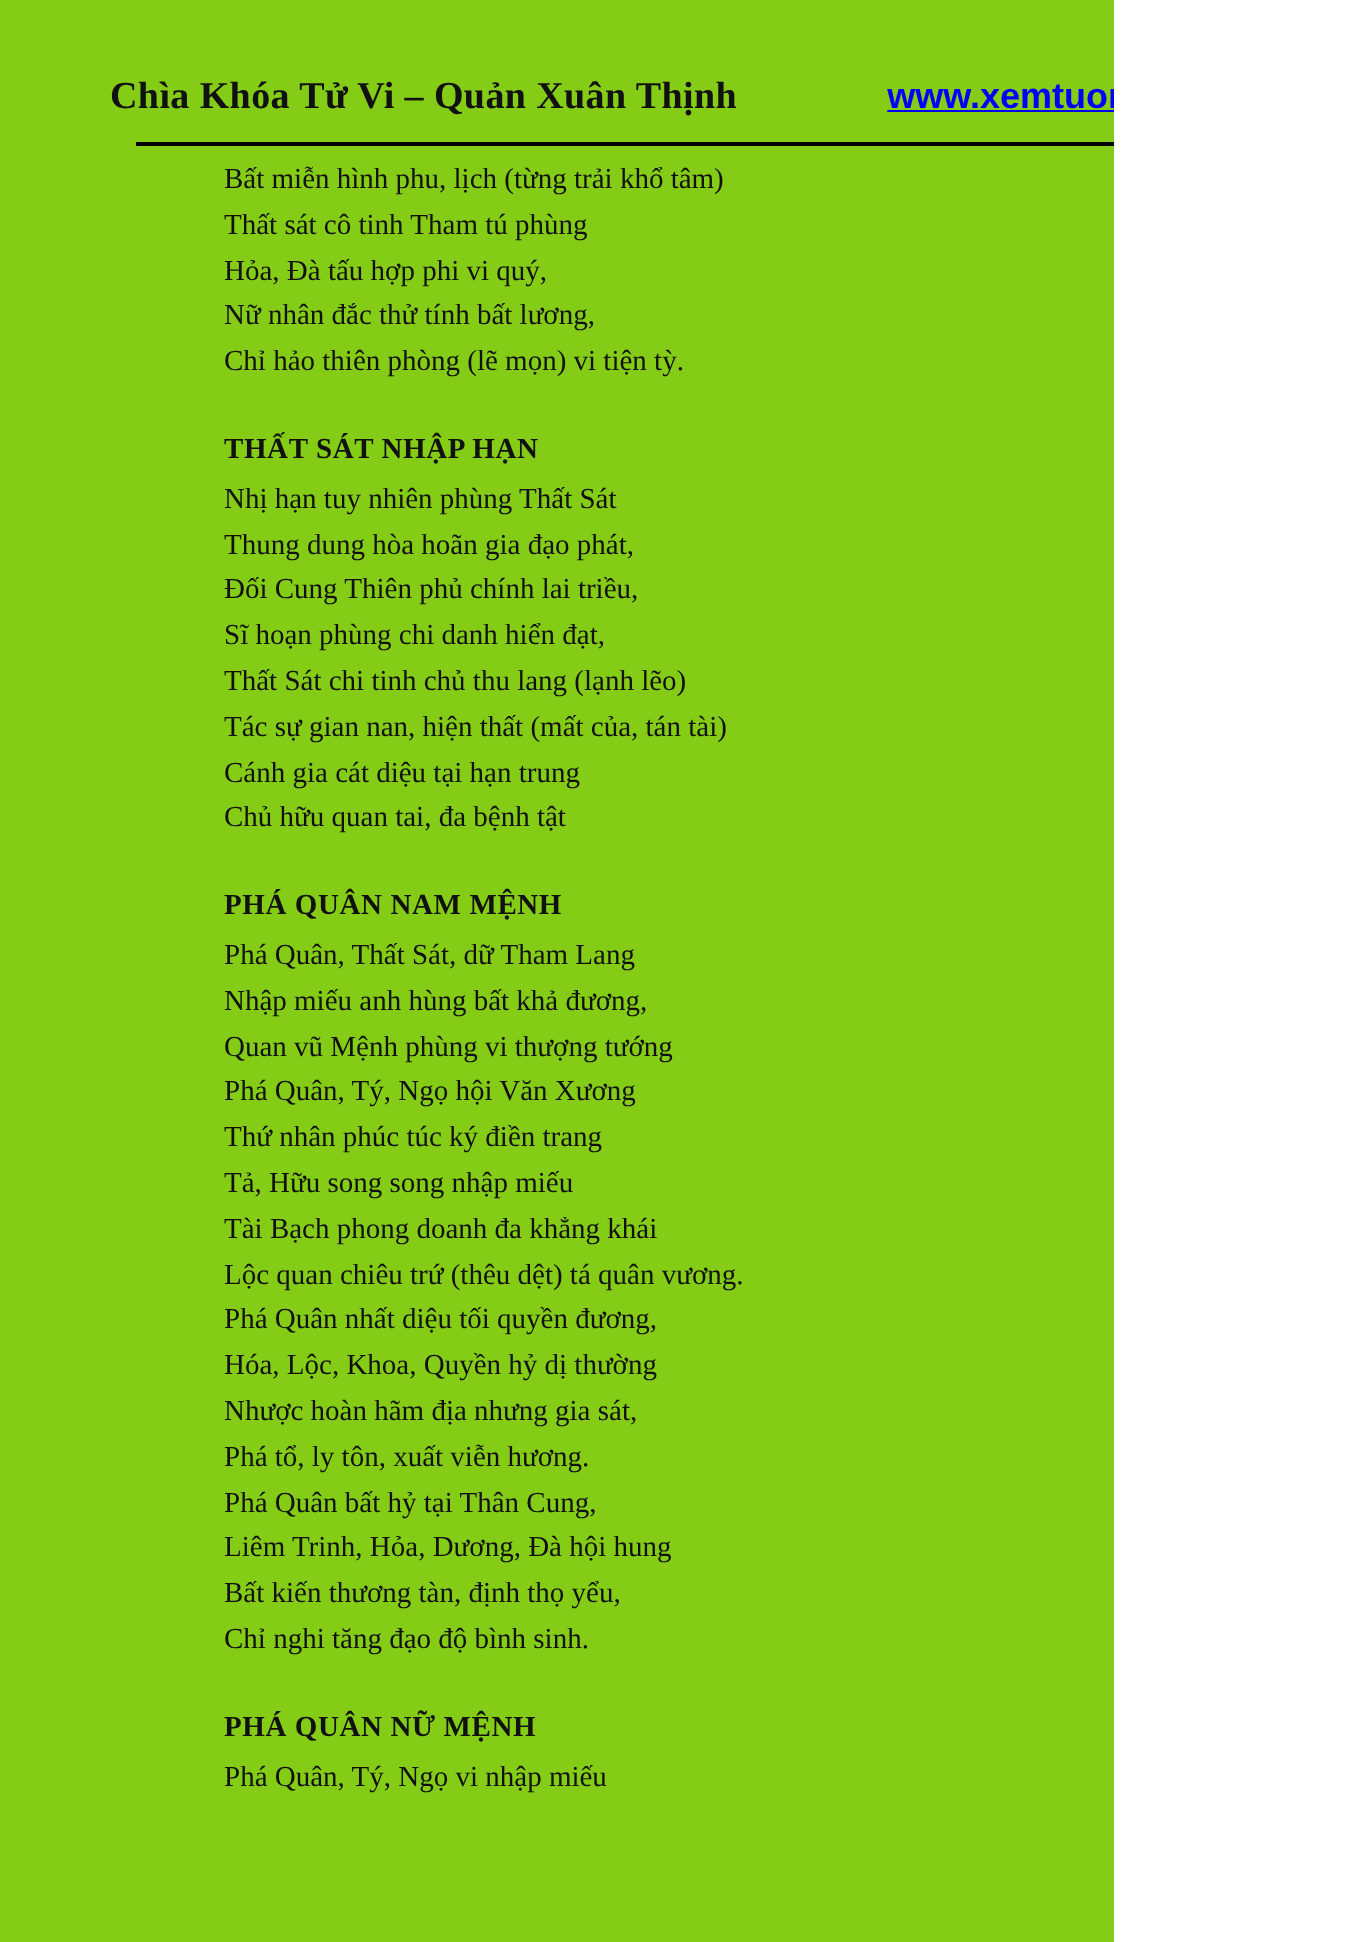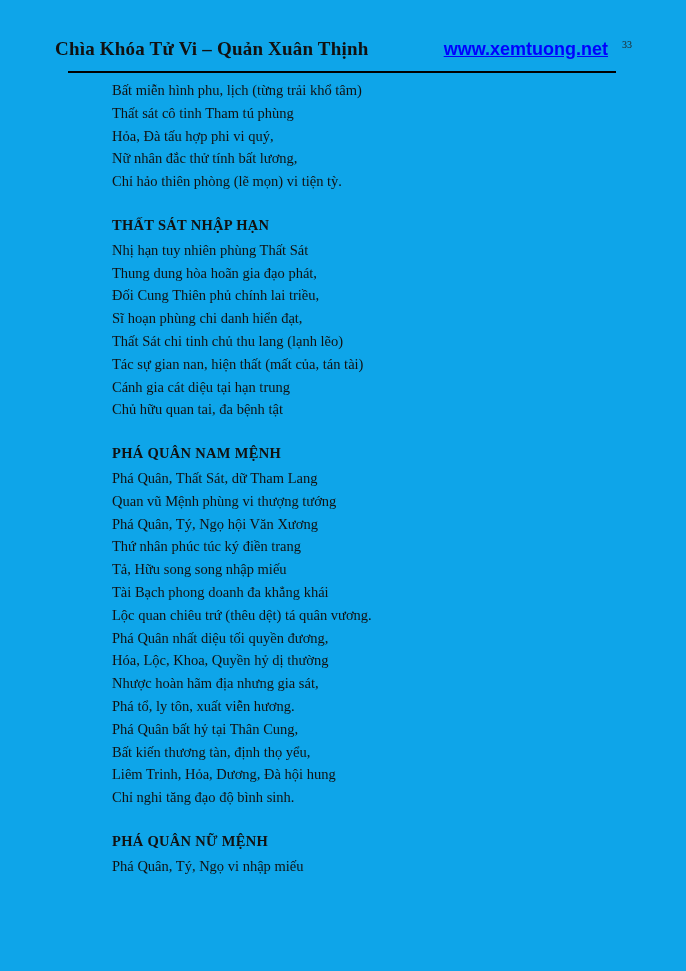--- a/index.html
+++ b/index.html
@@ -2,23 +2,23 @@
 <html><head>
 <meta charset="utf-8">
 <style>
   html, body {
     margin: 0;
     padding: 0;
     background: #ffffff;
   }
   .page {
     position: relative;
-    width: 686px;
+    width: 557px;
     height: 971px;
-    background: #0ea5e9;
+    background: #84cc16;
     font-family: "Liberation Serif", serif;
     color: #111111;
     overflow: hidden;
   }
   .header {
     position: absolute;
     left: 55px;
     top: 38px;
     width: 577px;
     display: flex;
@@ -103,33 +103,34 @@
         <p class="poem-line">Đối Cung Thiên phủ chính lai triều,</p>
         <p class="poem-line">Sĩ hoạn phùng chi danh hiển đạt,</p>
         <p class="poem-line">Thất Sát chi tinh chủ thu lang (lạnh lẽo)</p>
         <p class="poem-line">Tác sự gian nan, hiện thất (mất của, tán tài)</p>
         <p class="poem-line">Cánh gia cát diệu tại hạn trung</p>
         <p class="poem-line">Chủ hữu quan tai, đa bệnh tật</p>
       </section>
       <section>
         <div class="section-heading">PHÁ QUÂN NAM MỆNH</div>
         <p class="poem-line">Phá Quân, Thất Sát, dữ Tham Lang</p>
+        <p class="poem-line">Nhập miếu anh hùng bất khả đương,</p>
         <p class="poem-line">Quan vũ Mệnh phùng vi thượng tướng</p>
         <p class="poem-line">Phá Quân, Tý, Ngọ hội Văn Xương</p>
         <p class="poem-line">Thứ nhân phúc túc ký điền trang</p>
         <p class="poem-line">Tả, Hữu song song nhập miếu</p>
         <p class="poem-line">Tài Bạch phong doanh đa khẳng khái</p>
         <p class="poem-line">Lộc quan chiêu trứ (thêu dệt) tá quân vương.</p>
         <p class="poem-line">Phá Quân nhất diệu tối quyền đương,</p>
         <p class="poem-line">Hóa, Lộc, Khoa, Quyền hỷ dị thường</p>
         <p class="poem-line">Nhược hoàn hãm địa nhưng gia sát,</p>
         <p class="poem-line">Phá tổ, ly tôn, xuất viễn hương.</p>
         <p class="poem-line">Phá Quân bất hỷ tại Thân Cung,</p>
+        <p class="poem-line">Liêm Trinh, Hỏa, Dương, Đà hội hung</p>
         <p class="poem-line">Bất kiến thương tàn, định thọ yểu,</p>
-        <p class="poem-line">Liêm Trinh, Hỏa, Dương, Đà hội hung</p>
         <p class="poem-line">Chỉ nghi tăng đạo độ bình sinh.</p>
       </section>
       <section>
         <div class="section-heading">PHÁ QUÂN NỮ MỆNH</div>
         <p class="poem-line">Phá Quân, Tý, Ngọ vi nhập miếu</p>
       </section>
     </main>
 
 </div>
 

